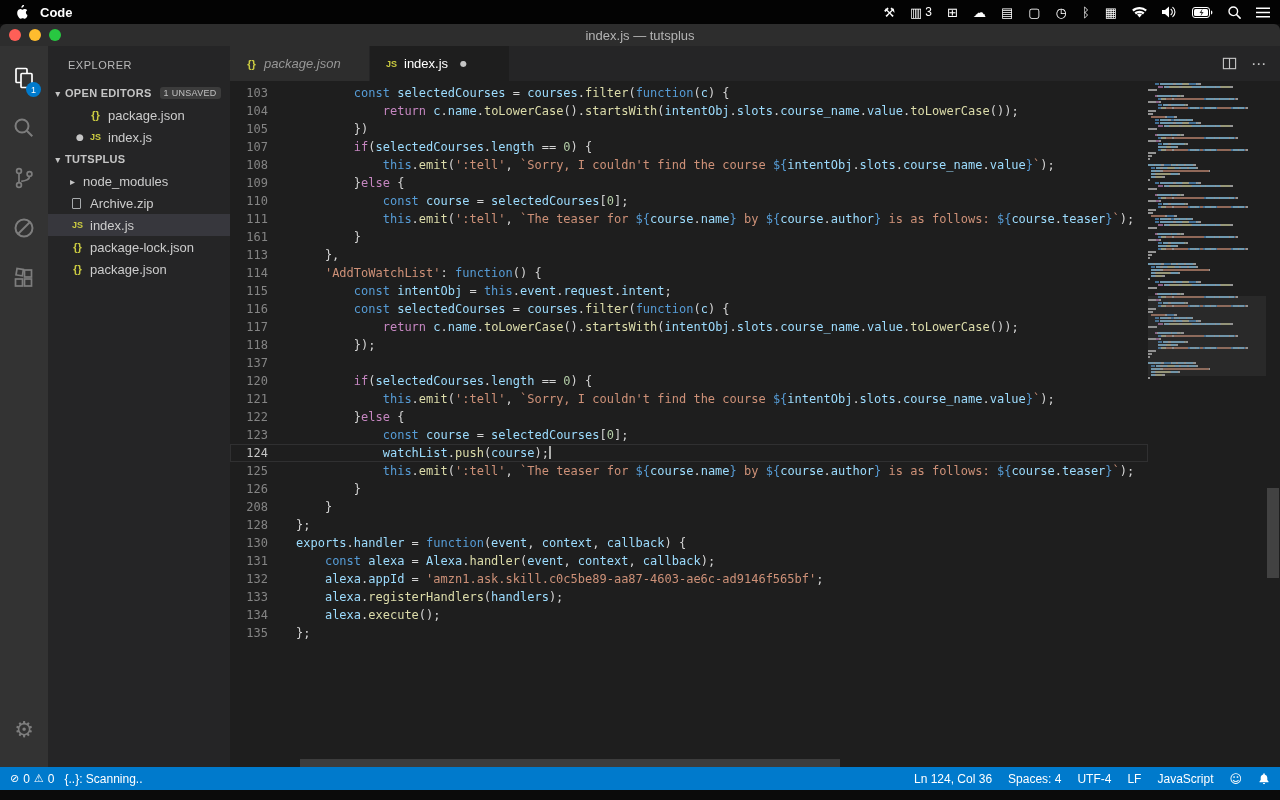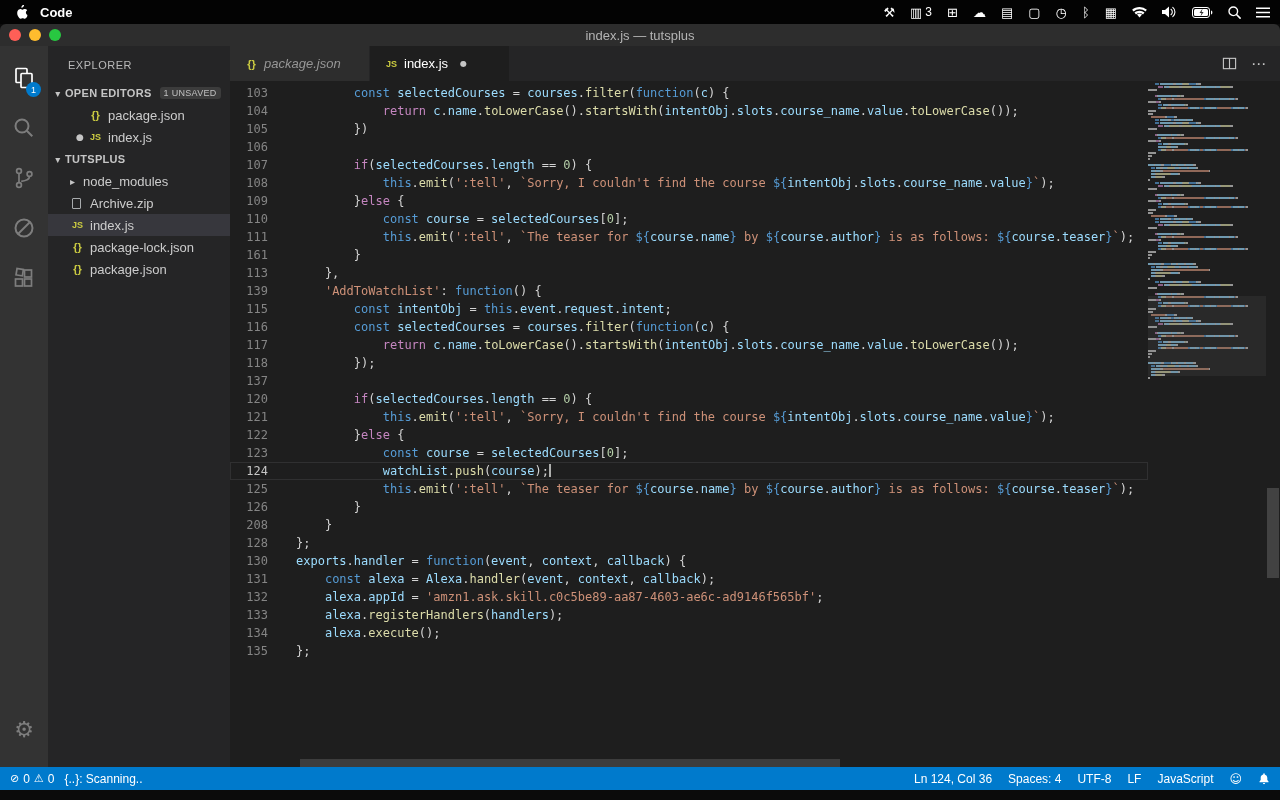--- a/index.html
+++ b/index.html
@@ -299,29 +299,28 @@
                 </svg>
             </span>
             <span class="ta-icon glyph">⋯</span>
           </div>
         </div>
         <div class="editor">
           <div class="code" id="code">
               <div class="code-line"><span class="line-number">103</span><span class="line-content"><span style="color: rgb(212, 212, 212);">        </span><span style="color: rgb(86, 156, 214);">const</span><span style="color: rgb(212, 212, 212);"> </span><span style="color: rgb(156, 220, 254);">selectedCourses</span><span style="color: rgb(212, 212, 212);"> = </span><span style="color: rgb(156, 220, 254);">courses</span><span style="color: rgb(212, 212, 212);">.</span><span style="color: rgb(220, 220, 170);">filter</span><span style="color: rgb(212, 212, 212);">(</span><span style="color: rgb(86, 156, 214);">function</span><span style="color: rgb(212, 212, 212);">(</span><span style="color: rgb(156, 220, 254);">c</span><span style="color: rgb(212, 212, 212);">) {</span></span></div>
               <div class="code-line"><span class="line-number">104</span><span class="line-content"><span style="color: rgb(212, 212, 212);">            </span><span style="color: rgb(197, 134, 192);">return</span><span style="color: rgb(212, 212, 212);"> </span><span style="color: rgb(156, 220, 254);">c</span><span style="color: rgb(212, 212, 212);">.</span><span style="color: rgb(156, 220, 254);">name</span><span style="color: rgb(212, 212, 212);">.</span><span style="color: rgb(220, 220, 170);">toLowerCase</span><span style="color: rgb(212, 212, 212);">().</span><span style="color: rgb(220, 220, 170);">startsWith</span><span style="color: rgb(212, 212, 212);">(</span><span style="color: rgb(156, 220, 254);">intentObj</span><span style="color: rgb(212, 212, 212);">.</span><span style="color: rgb(156, 220, 254);">slots</span><span style="color: rgb(212, 212, 212);">.</span><span style="color: rgb(156, 220, 254);">course_name</span><span style="color: rgb(212, 212, 212);">.</span><span style="color: rgb(156, 220, 254);">value</span><span style="color: rgb(212, 212, 212);">.</span><span style="color: rgb(220, 220, 170);">toLowerCase</span><span style="color: rgb(212, 212, 212);">());</span></span></div>
               <div class="code-line"><span class="line-number">105</span><span class="line-content"><span style="color: rgb(212, 212, 212);">        })</span></span></div>
-              <div class="code-line"><span class="line-number">106</span><span class="line-content"></span></div>
               <div class="code-line"><span class="line-number">107</span><span class="line-content"><span style="color: rgb(212, 212, 212);">        </span><span style="color: rgb(197, 134, 192);">if</span><span style="color: rgb(212, 212, 212);">(</span><span style="color: rgb(156, 220, 254);">selectedCourses</span><span style="color: rgb(212, 212, 212);">.</span><span style="color: rgb(156, 220, 254);">length</span><span style="color: rgb(212, 212, 212);"> == </span><span style="color: rgb(181, 206, 168);">0</span><span style="color: rgb(212, 212, 212);">) {</span></span></div>
               <div class="code-line"><span class="line-number">108</span><span class="line-content"><span style="color: rgb(212, 212, 212);">            </span><span style="color: rgb(86, 156, 214);">this</span><span style="color: rgb(212, 212, 212);">.</span><span style="color: rgb(220, 220, 170);">emit</span><span style="color: rgb(212, 212, 212);">(</span><span style="color: rgb(206, 145, 120);">':tell'</span><span style="color: rgb(212, 212, 212);">, </span><span style="color: rgb(206, 145, 120);">`Sorry, I couldn't find the course </span><span style="color: rgb(86, 156, 214);">${</span><span style="color: rgb(156, 220, 254);">intentObj</span><span style="color: rgb(212, 212, 212);">.</span><span style="color: rgb(156, 220, 254);">slots</span><span style="color: rgb(212, 212, 212);">.</span><span style="color: rgb(156, 220, 254);">course_name</span><span style="color: rgb(212, 212, 212);">.</span><span style="color: rgb(156, 220, 254);">value</span><span style="color: rgb(86, 156, 214);">}</span><span style="color: rgb(206, 145, 120);">`</span><span style="color: rgb(212, 212, 212);">);</span></span></div>
               <div class="code-line"><span class="line-number">109</span><span class="line-content"><span style="color: rgb(212, 212, 212);">        }</span><span style="color: rgb(197, 134, 192);">else</span><span style="color: rgb(212, 212, 212);"> {</span></span></div>
               <div class="code-line"><span class="line-number">110</span><span class="line-content"><span style="color: rgb(212, 212, 212);">            </span><span style="color: rgb(86, 156, 214);">const</span><span style="color: rgb(212, 212, 212);"> </span><span style="color: rgb(156, 220, 254);">course</span><span style="color: rgb(212, 212, 212);"> = </span><span style="color: rgb(156, 220, 254);">selectedCourses</span><span style="color: rgb(212, 212, 212);">[</span><span style="color: rgb(181, 206, 168);">0</span><span style="color: rgb(212, 212, 212);">];</span></span></div>
               <div class="code-line"><span class="line-number">111</span><span class="line-content"><span style="color: rgb(212, 212, 212);">            </span><span style="color: rgb(86, 156, 214);">this</span><span style="color: rgb(212, 212, 212);">.</span><span style="color: rgb(220, 220, 170);">emit</span><span style="color: rgb(212, 212, 212);">(</span><span style="color: rgb(206, 145, 120);">':tell'</span><span style="color: rgb(212, 212, 212);">, </span><span style="color: rgb(206, 145, 120);">`The teaser for </span><span style="color: rgb(86, 156, 214);">${</span><span style="color: rgb(156, 220, 254);">course</span><span style="color: rgb(212, 212, 212);">.</span><span style="color: rgb(156, 220, 254);">name</span><span style="color: rgb(86, 156, 214);">}</span><span style="color: rgb(206, 145, 120);"> by </span><span style="color: rgb(86, 156, 214);">${</span><span style="color: rgb(156, 220, 254);">course</span><span style="color: rgb(212, 212, 212);">.</span><span style="color: rgb(156, 220, 254);">author</span><span style="color: rgb(86, 156, 214);">}</span><span style="color: rgb(206, 145, 120);"> is as follows: </span><span style="color: rgb(86, 156, 214);">${</span><span style="color: rgb(156, 220, 254);">course</span><span style="color: rgb(212, 212, 212);">.</span><span style="color: rgb(156, 220, 254);">teaser</span><span style="color: rgb(86, 156, 214);">}</span><span style="color: rgb(206, 145, 120);">`</span><span style="color: rgb(212, 212, 212);">);</span></span></div>
               <div class="code-line"><span class="line-number">161</span><span class="line-content"><span style="color: rgb(212, 212, 212);">        }</span></span></div>
               <div class="code-line"><span class="line-number">113</span><span class="line-content"><span style="color: rgb(212, 212, 212);">    },</span></span></div>
-              <div class="code-line"><span class="line-number">139</span><span class="line-content"><span style="color: rgb(212, 212, 212);">    </span><span style="color: rgb(206, 145, 120);">'AddToWatchList'</span><span style="color: rgb(212, 212, 212);">: </span><span style="color: rgb(86, 156, 214);">function</span><span style="color: rgb(212, 212, 212);">() {</span></span></div>
+              <div class="code-line"><span class="line-number">114</span><span class="line-content"><span style="color: rgb(212, 212, 212);">    </span><span style="color: rgb(206, 145, 120);">'AddToWatchList'</span><span style="color: rgb(212, 212, 212);">: </span><span style="color: rgb(86, 156, 214);">function</span><span style="color: rgb(212, 212, 212);">() {</span></span></div>
               <div class="code-line"><span class="line-number">115</span><span class="line-content"><span style="color: rgb(212, 212, 212);">        </span><span style="color: rgb(86, 156, 214);">const</span><span style="color: rgb(212, 212, 212);"> </span><span style="color: rgb(156, 220, 254);">intentObj</span><span style="color: rgb(212, 212, 212);"> = </span><span style="color: rgb(86, 156, 214);">this</span><span style="color: rgb(212, 212, 212);">.</span><span style="color: rgb(156, 220, 254);">event</span><span style="color: rgb(212, 212, 212);">.</span><span style="color: rgb(156, 220, 254);">request</span><span style="color: rgb(212, 212, 212);">.</span><span style="color: rgb(156, 220, 254);">intent</span><span style="color: rgb(212, 212, 212);">;</span></span></div>
               <div class="code-line"><span class="line-number">116</span><span class="line-content"><span style="color: rgb(212, 212, 212);">        </span><span style="color: rgb(86, 156, 214);">const</span><span style="color: rgb(212, 212, 212);"> </span><span style="color: rgb(156, 220, 254);">selectedCourses</span><span style="color: rgb(212, 212, 212);"> = </span><span style="color: rgb(156, 220, 254);">courses</span><span style="color: rgb(212, 212, 212);">.</span><span style="color: rgb(220, 220, 170);">filter</span><span style="color: rgb(212, 212, 212);">(</span><span style="color: rgb(86, 156, 214);">function</span><span style="color: rgb(212, 212, 212);">(</span><span style="color: rgb(156, 220, 254);">c</span><span style="color: rgb(212, 212, 212);">) {</span></span></div>
               <div class="code-line"><span class="line-number">117</span><span class="line-content"><span style="color: rgb(212, 212, 212);">            </span><span style="color: rgb(197, 134, 192);">return</span><span style="color: rgb(212, 212, 212);"> </span><span style="color: rgb(156, 220, 254);">c</span><span style="color: rgb(212, 212, 212);">.</span><span style="color: rgb(156, 220, 254);">name</span><span style="color: rgb(212, 212, 212);">.</span><span style="color: rgb(220, 220, 170);">toLowerCase</span><span style="color: rgb(212, 212, 212);">().</span><span style="color: rgb(220, 220, 170);">startsWith</span><span style="color: rgb(212, 212, 212);">(</span><span style="color: rgb(156, 220, 254);">intentObj</span><span style="color: rgb(212, 212, 212);">.</span><span style="color: rgb(156, 220, 254);">slots</span><span style="color: rgb(212, 212, 212);">.</span><span style="color: rgb(156, 220, 254);">course_name</span><span style="color: rgb(212, 212, 212);">.</span><span style="color: rgb(156, 220, 254);">value</span><span style="color: rgb(212, 212, 212);">.</span><span style="color: rgb(220, 220, 170);">toLowerCase</span><span style="color: rgb(212, 212, 212);">());</span></span></div>
               <div class="code-line"><span class="line-number">118</span><span class="line-content"><span style="color: rgb(212, 212, 212);">        });</span></span></div>
               <div class="code-line"><span class="line-number">137</span><span class="line-content"></span></div>
               <div class="code-line"><span class="line-number">120</span><span class="line-content"><span style="color: rgb(212, 212, 212);">        </span><span style="color: rgb(197, 134, 192);">if</span><span style="color: rgb(212, 212, 212);">(</span><span style="color: rgb(156, 220, 254);">selectedCourses</span><span style="color: rgb(212, 212, 212);">.</span><span style="color: rgb(156, 220, 254);">length</span><span style="color: rgb(212, 212, 212);"> == </span><span style="color: rgb(181, 206, 168);">0</span><span style="color: rgb(212, 212, 212);">) {</span></span></div>
               <div class="code-line"><span class="line-number">121</span><span class="line-content"><span style="color: rgb(212, 212, 212);">            </span><span style="color: rgb(86, 156, 214);">this</span><span style="color: rgb(212, 212, 212);">.</span><span style="color: rgb(220, 220, 170);">emit</span><span style="color: rgb(212, 212, 212);">(</span><span style="color: rgb(206, 145, 120);">':tell'</span><span style="color: rgb(212, 212, 212);">, </span><span style="color: rgb(206, 145, 120);">`Sorry, I couldn't find the course </span><span style="color: rgb(86, 156, 214);">${</span><span style="color: rgb(156, 220, 254);">intentObj</span><span style="color: rgb(212, 212, 212);">.</span><span style="color: rgb(156, 220, 254);">slots</span><span style="color: rgb(212, 212, 212);">.</span><span style="color: rgb(156, 220, 254);">course_name</span><span style="color: rgb(212, 212, 212);">.</span><span style="color: rgb(156, 220, 254);">value</span><span style="color: rgb(86, 156, 214);">}</span><span style="color: rgb(206, 145, 120);">`</span><span style="color: rgb(212, 212, 212);">);</span></span></div>
               <div class="code-line"><span class="line-number">122</span><span class="line-content"><span style="color: rgb(212, 212, 212);">        }</span><span style="color: rgb(197, 134, 192);">else</span><span style="color: rgb(212, 212, 212);"> {</span></span></div>
               <div class="code-line"><span class="line-number">123</span><span class="line-content"><span style="color: rgb(212, 212, 212);">            </span><span style="color: rgb(86, 156, 214);">const</span><span style="color: rgb(212, 212, 212);"> </span><span style="color: rgb(156, 220, 254);">course</span><span style="color: rgb(212, 212, 212);"> = </span><span style="color: rgb(156, 220, 254);">selectedCourses</span><span style="color: rgb(212, 212, 212);">[</span><span style="color: rgb(181, 206, 168);">0</span><span style="color: rgb(212, 212, 212);">];</span></span></div>
               <div class="code-line current"><span class="line-number">124</span><span class="line-content"><span style="color: rgb(212, 212, 212);">            </span><span style="color: rgb(156, 220, 254);">watchList</span><span style="color: rgb(212, 212, 212);">.</span><span style="color: rgb(220, 220, 170);">push</span><span style="color: rgb(212, 212, 212);">(</span><span style="color: rgb(156, 220, 254);">course</span><span style="color: rgb(212, 212, 212);">);</span><span class="cursor"></span></span></div>
@@ -454,21 +453,21 @@
           <span class="sb-ico glyph">⚠</span>
           <span>0</span>
         </span>
         <span class="sb-item">
           <span>{..}: Scanning..</span>
         </span>
       </div>
       <div class="sb-right">
         <span class="sb-item">Ln 124, Col 36</span>
         <span class="sb-item">Spaces: 4</span>
-        <span class="sb-item">UTF-8</span>
+        <span class="sb-item">UTF-4</span>
         <span class="sb-item">LF</span>
         <span class="sb-item">JavaScript</span>
         <span class="sb-item glyph">☺</span>
         <span class="sb-item">
           <svg width="12" height="13" viewBox="0 0 16 16">
               <path d="M8 1a1 1 0 0 1 1 1v.6A4.4 4.4 0 0 1 12.4 7v3l1.6 2v1H2v-1l1.6-2V7A4.4 4.4 0 0 1 7 2.6V2a1 1 0 0 1 1-1zM6.5 14h3a1.5 1.5 0 0 1-3 0z" fill="#ffffff"></path>
             </svg>
         </span>
       </div>
     </div>

